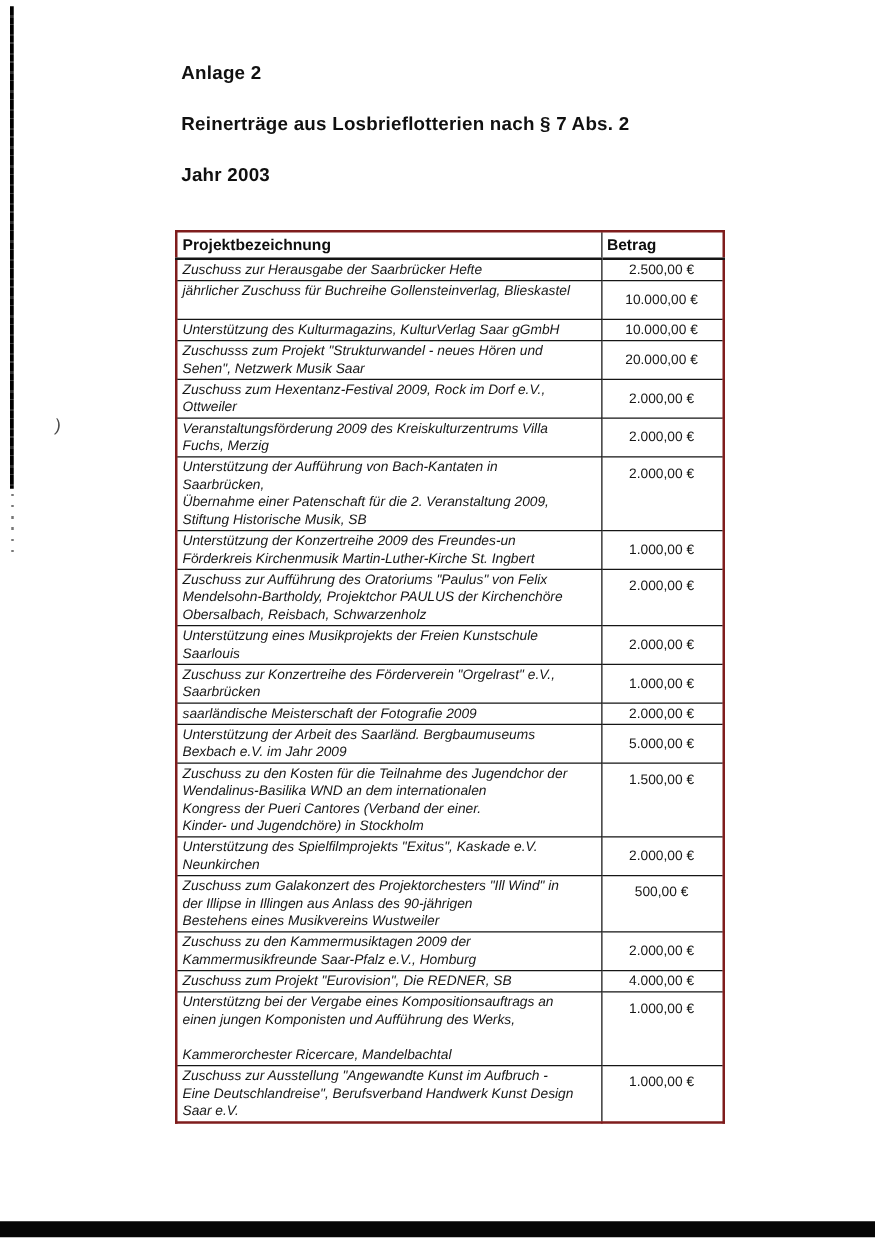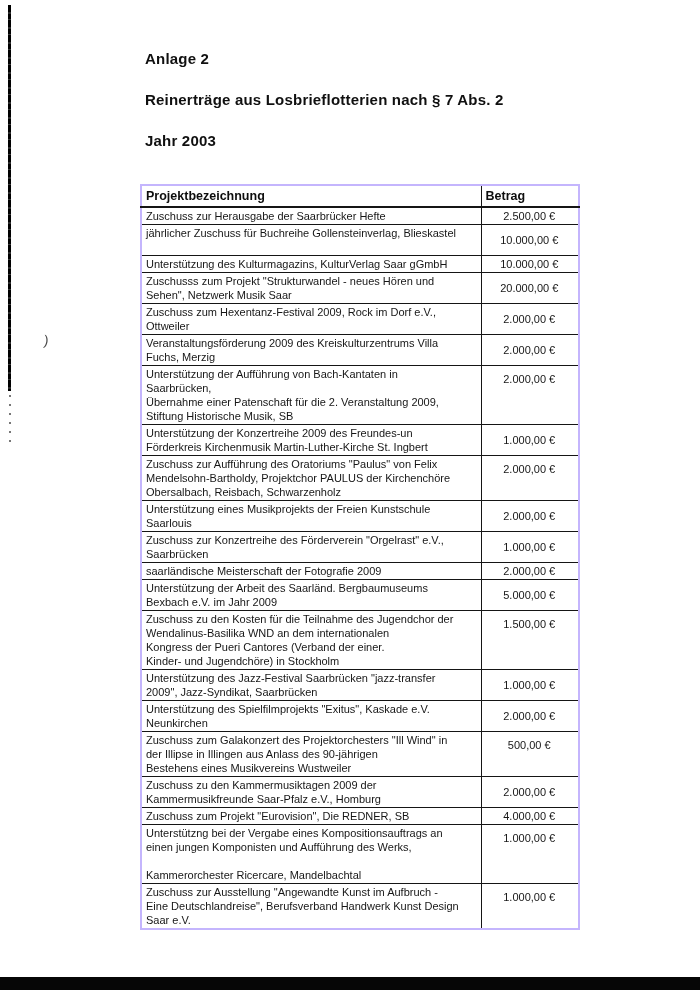--- a/index.html
+++ b/index.html
@@ -36,38 +36,38 @@
   }
   
   table.grants{
     position:absolute;left:140px;top:184px;width:438px;
     border-collapse:collapse;table-layout:fixed;
     background:#fff;
   }
   table.grants, table.grants th, table.grants td{
     border:1px solid #151515;
   }
-  table.grants{border:2px solid #c4b5fd;}
+  table.grants{border:2px solid #7f1d1d;}
   col.c-project{width:340px;}
   col.c-amount{width:98px;}
   th{
     font-size:12.5px;font-weight:bold;text-align:left;
     padding:2px 4px;height:16px;color:#0d0d0d;
     border-bottom-width:2px !important;
   }
   td{
     font-size:11px;line-height:14px;color:#161616;
     padding:1px 4px;vertical-align:top;
   }
   td.amount{
     text-align:center;vertical-align:middle;
     padding-right:5px;white-space:nowrap;
   }
   tr.tall td.amount{vertical-align:top;padding-top:6px;}
-  td.project div{min-height:14px;}
+  td.project div{min-height:14px;font-style:italic;}
 </style>
 </head>
 <body>
 
 <div class="scan-left-line"></div>
 <div class="scan-left-dots"></div>
 <div class="margin-mark">)</div>
 <div class="scan-bottom-bar"></div>
 
 <div class="titles">
@@ -183,27 +183,20 @@
         <td class="project">
           <div>Zuschuss zu den Kosten für die Teilnahme des Jugendchor der</div>
           <div>Wendalinus-Basilika WND an dem internationalen</div>
           <div>Kongress der Pueri Cantores (Verband der einer.</div>
           <div>Kinder- und Jugendchöre) in Stockholm</div>
         </td>
         <td class="amount">1.500,00 €</td>
       </tr>
       <tr>
         <td class="project">
-          <div>Unterstützung des Jazz-Festival Saarbrücken "jazz-transfer</div>
-          <div>2009", Jazz-Syndikat, Saarbrücken</div>
-        </td>
-        <td class="amount">1.000,00 €</td>
-      </tr>
-      <tr>
-        <td class="project">
           <div>Unterstützung des Spielfilmprojekts "Exitus", Kaskade e.V.</div>
           <div>Neunkirchen</div>
         </td>
         <td class="amount">2.000,00 €</td>
       </tr>
       <tr class="tall">
         <td class="project">
           <div>Zuschuss zum Galakonzert des Projektorchesters "Ill Wind" in</div>
           <div>der Illipse in Illingen aus Anlass des 90-jährigen</div>
           <div>Bestehens eines Musikvereins Wustweiler</div>

